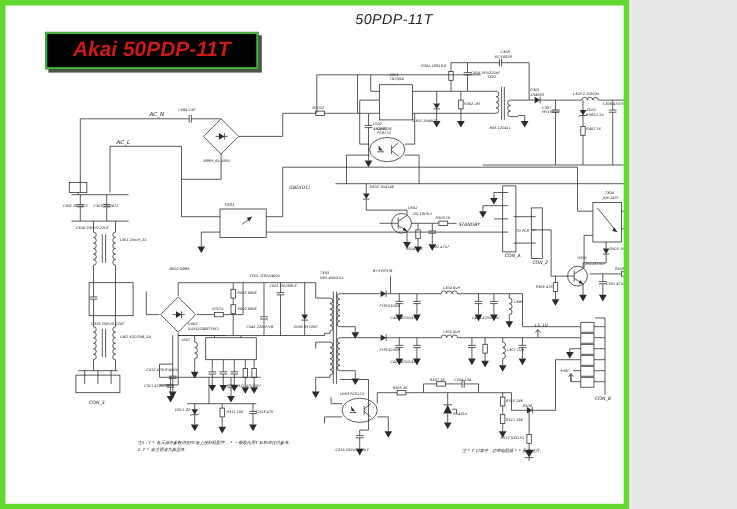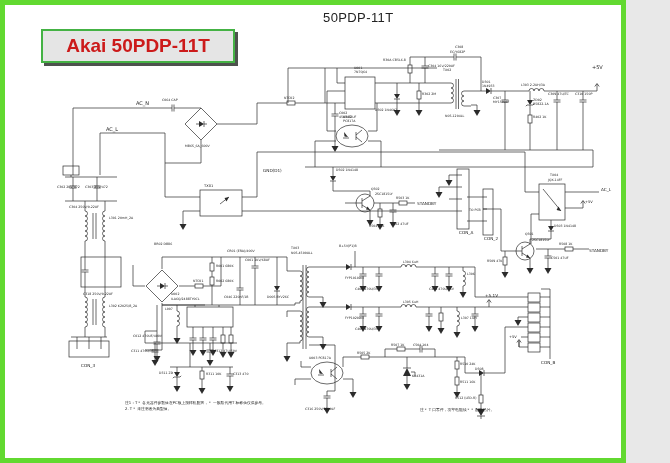--- a/index.html
+++ b/index.html
@@ -1,22 +1,22 @@
 <!DOCTYPE html>
 <html><head>
 <meta charset="utf-8">
 <style>
   html,body{margin:0;padding:0;background:#e8e8e8;}
-  .frame{position:relative;width:626px;height:463px;box-sizing:border-box;
+  .frame{position:relative;width:572px;height:463px;box-sizing:border-box;
          border:5px solid #62d930;background:#ffffff;overflow:hidden;
-         font-family:"Liberation Sans",sans-serif;}
+         font-family:"Liberation Sans",sans-serif;font-style:italic;}
   .page-title{position:absolute;left:318px;top:5px;font-size:13px;color:#222;
               letter-spacing:.4px;}
   .brand-box{position:absolute;left:36px;top:24px;width:190px;height:30px;
-             background:#e5e5e5;border:2px solid #44b244;box-shadow:3px 3px 0 #4d524d;
+             background:#000000;border:2px solid #44b244;box-shadow:3px 3px 0 #4d524d;
              display:flex;align-items:center;justify-content:center;}
   .brand-text{font-size:19px;font-weight:bold;color:#cc1a1a;white-space:nowrap;}
   svg.sch{position:absolute;left:0;top:0;}
   svg.sch text{font-family:"DejaVu Sans",sans-serif;fill:#1c1c1c;}
   .s3{font-size:3.2px}.s35{font-size:3.6px}.s4{font-size:4.2px}.s45{font-size:5px}
   .n{font-size:3.8px;fill:#3a3a3a}
   .w{stroke:#2b2b2b;fill:none;stroke-width:.7}
   .f{fill:#2b2b2b;stroke:none}
 </style>
 </head>

